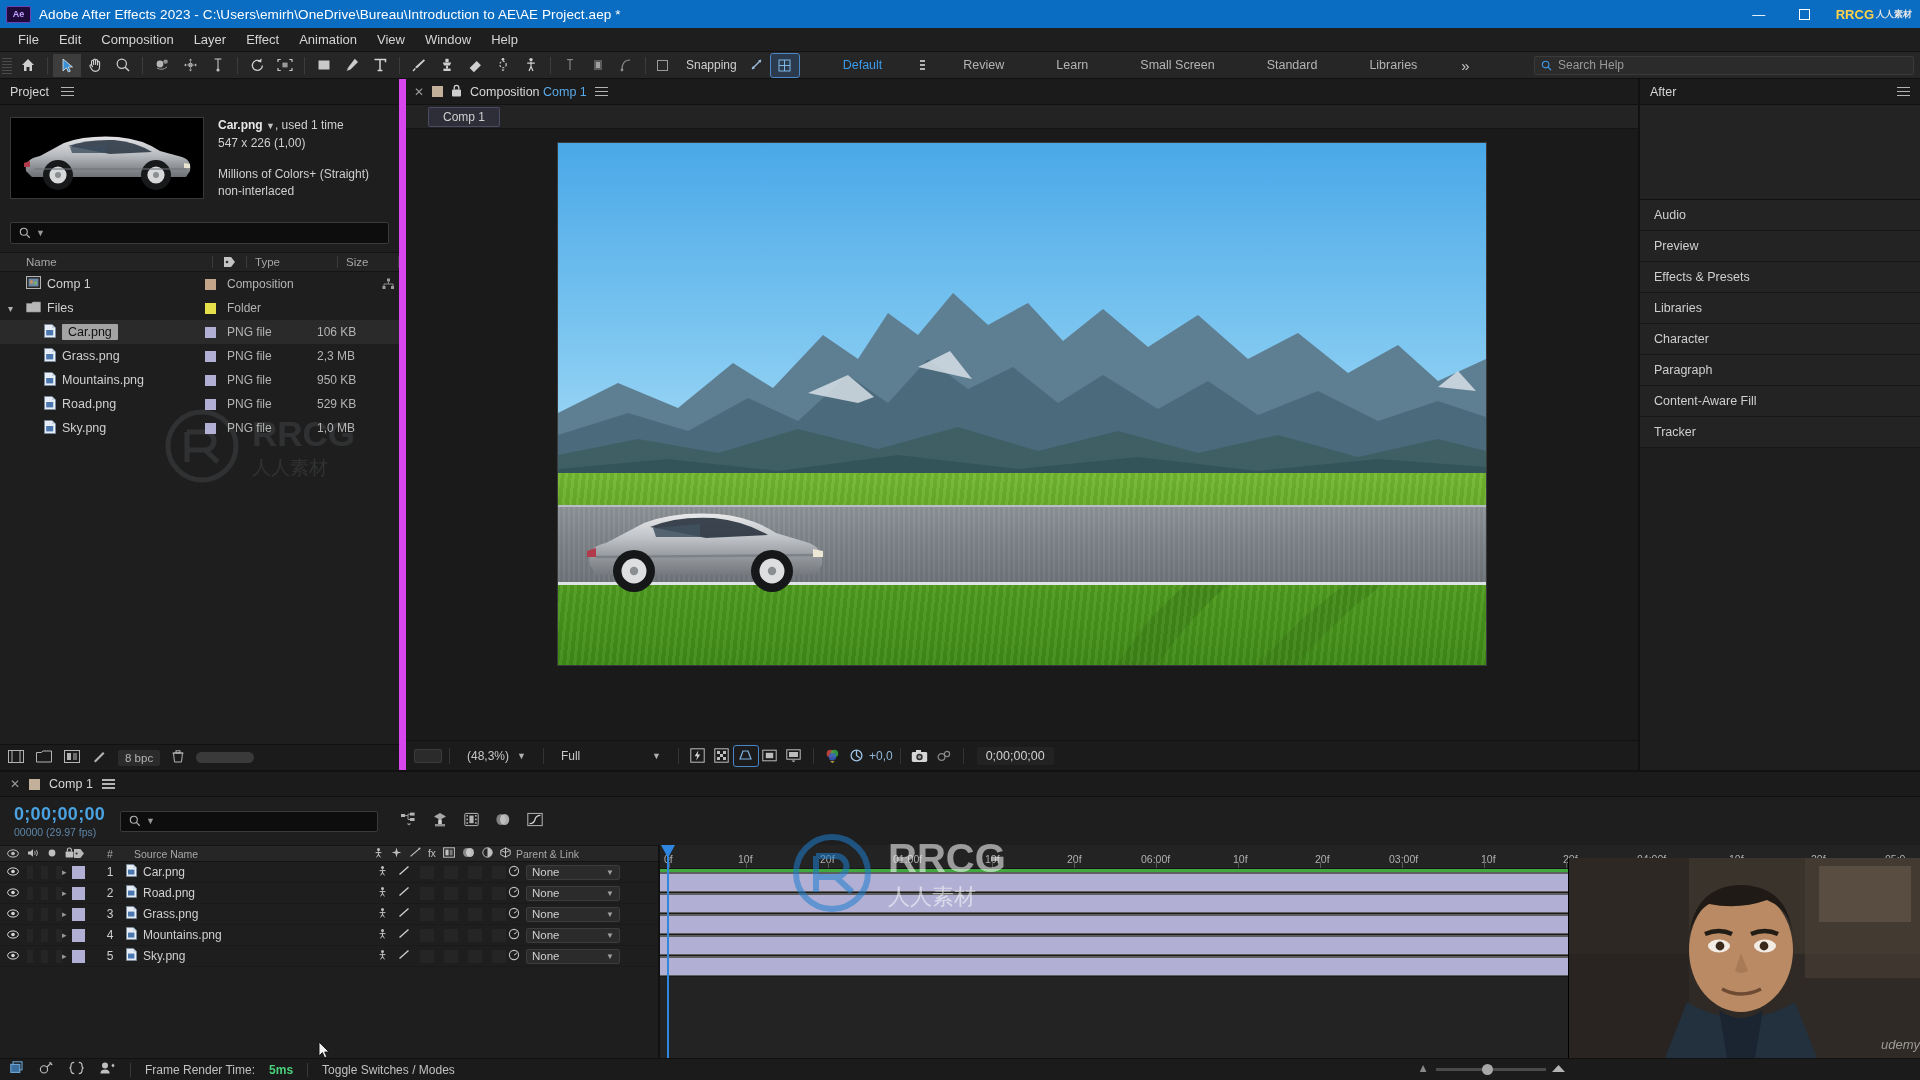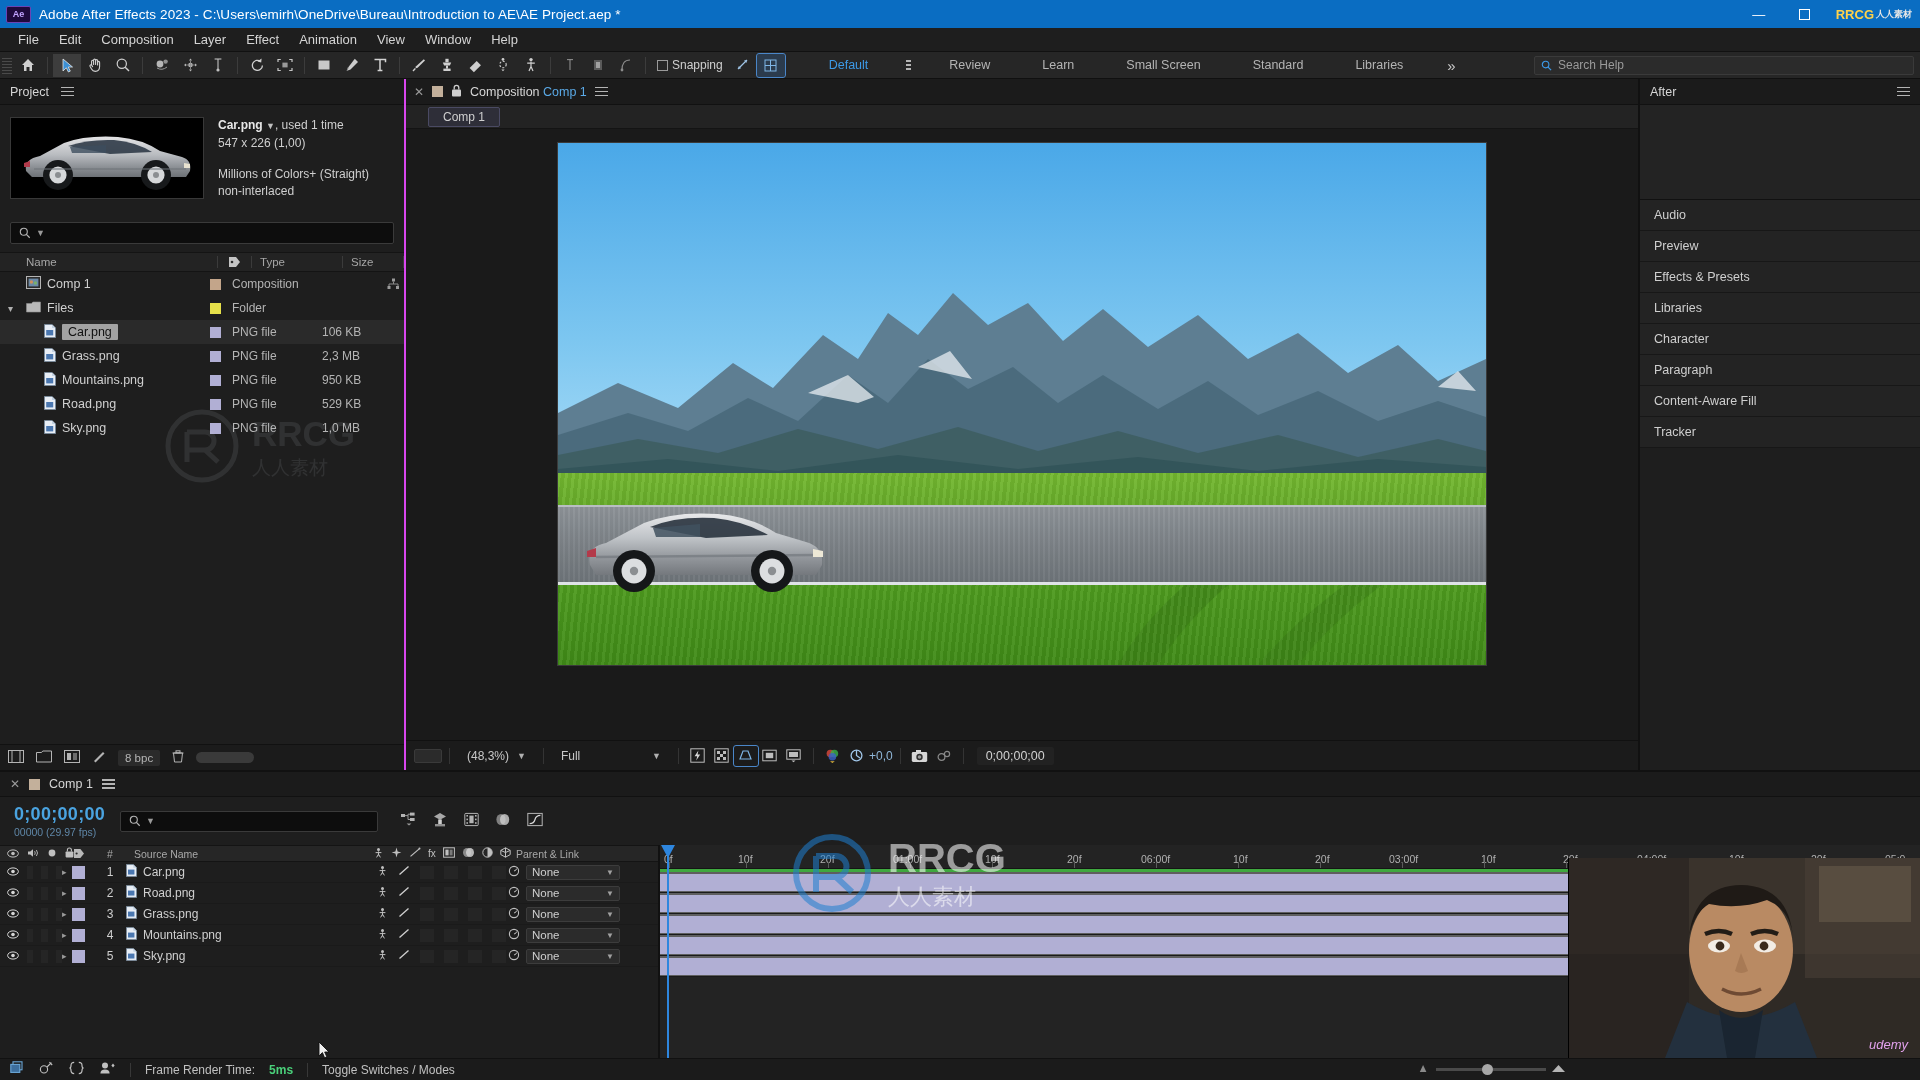--- a/index.html
+++ b/index.html
@@ -27,37 +27,37 @@
   .menubar span { padding:0 10px; line-height:24px; }
 
   
   .toolbar { height:27px; background:#262626; display:flex; align-items:center;
     flex:0 0 27px; border-bottom:1px solid #101010; font-size:12px; }
   .tool { width:28px; height:23px; display:flex; align-items:center; justify-content:center;
     color:#cfcfcf; position:relative; }
   .tool.active { background:#3d3d3d; }
   .tool svg { display:block; }
   .tsep { width:1px; height:17px; background:#3c3c3c; margin:0 5px; }
-  .snapping { display:flex; align-items:center; gap:4px; padding:0 6px; color:#cfcfcf;}
+  .snapping { display:flex; align-items:center; gap:18px; padding:0 6px; color:#cfcfcf;}
   .snapbox { width:11px; height:11px; border:1px solid #9a9a9a; background:transparent;}
   .ws-items { display:flex; align-items:center; gap:16px; margin-left:26px;}
   .ws { padding:0 18px; font-size:12.5px; color:#b4b4b4; line-height:27px; }
   .ws.sel { color:#3c9ae8; }
   .ws-menu { color:#8aa9c8; padding:0 4px; font-size:12px;}
   .chev-more { color:#c8c8c8; padding:0 10px; font-size:15px; }
   .searchhelp { margin-left:auto; width:380px; height:19px; background:#2b2b2b;
     border:1px solid #3a3a3a; border-radius:2px; display:flex; align-items:center;
     gap:6px; padding:0 6px; margin-right:6px; color:#9a9a9a; font-size:12px;}
 
   
   .main { flex:1; display:flex; min-height:0; }
 
   
   .project { width:406px; background:#1e1e1e; display:flex; flex-direction:column;
-    border-right:2px solid #d946ef; position:relative; }
+    border-right:7px solid #d946ef; position:relative; }
   .panel-tabbar { height:26px; background:#1b1b1b; display:flex; align-items:center;
     padding:0 10px; gap:12px; border-bottom:1px solid #111; }
   .panel-tabtitle { font-size:12.5px; color:#d6d6d6; }
   .hamb { display:inline-block; width:13px; }
   .hamb i { display:block; height:1.5px; background:#b4b4b4; margin:2.4px 0; }
   .proj-preview { display:flex; padding:12px 10px 8px 10px; gap:14px; }
   .thumb { width:194px; height:82px; background:#000; border:1px solid #383838;
     display:flex; align-items:center; justify-content:center; overflow:hidden;}
   .proj-meta { font-size:12px; color:#cfcfcf; line-height:17px; }
   .proj-meta .fn { font-weight:bold; color:#e8e8e8; }
@@ -196,21 +196,21 @@
   .frt-val { color:#4ad07a; font-weight:bold; }
   .fsep { width:1px;height:14px;background:#383838;}
   .zoom-slider { display:flex; align-items:center; gap:5px; margin-left:auto; }
   .zs-track { width:110px; height:3px; background:#4a4a4a; position:relative;}
   .zs-knob { position:absolute; left:46px; top:-4px; width:11px;height:11px;
      border-radius:50%; background:#a8a8a8;}
 
   
   .webcam { position:absolute; right:0; bottom:22px; width:352px; height:200px;
     background:#2b2622; overflow:hidden; z-index:30; border-left:1px solid #000;}
-  .udemy { position:absolute; right:12px; bottom:6px; color:#f0abfc; font-size:13px;
+  .udemy { position:absolute; right:0; bottom:6px; color:#a3a3a3; font-size:13px;
     font-style:italic; opacity:.92;}
   .big-wm { position:absolute; left:50%; top:calc(100% - 250px); transform:translateX(-50%);
     z-index:20; opacity:.55; pointer-events:none;}
 </style>
 </head>
 <body>
 
 <div class="app">
 
   <div class="titlebar">

